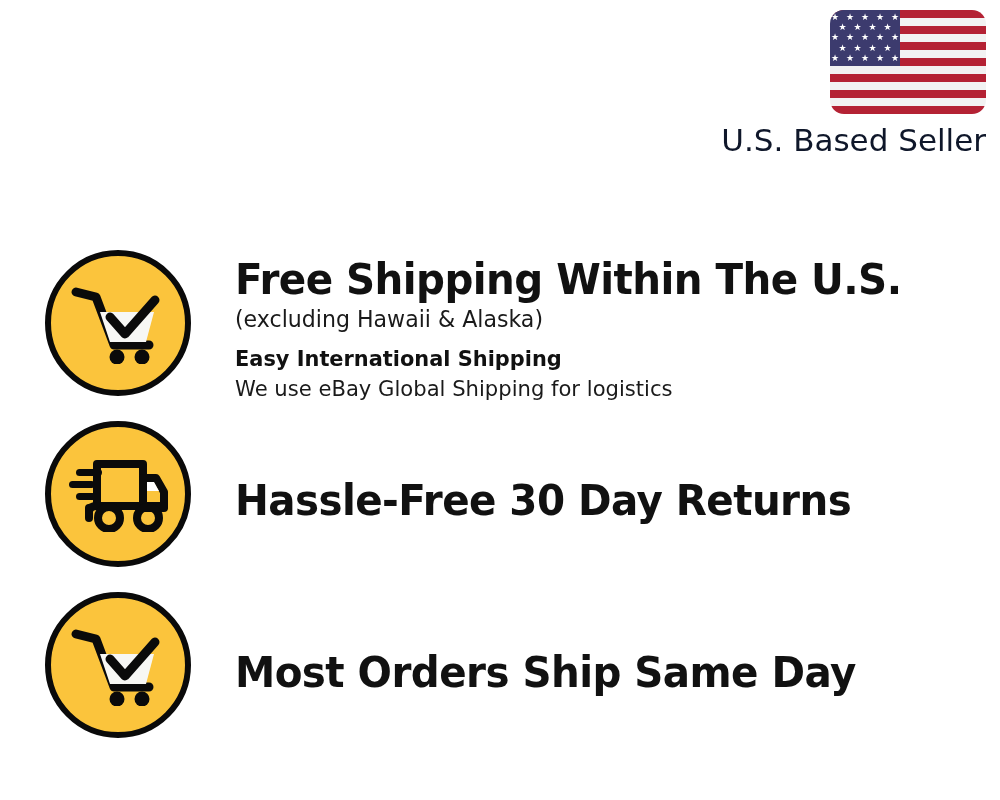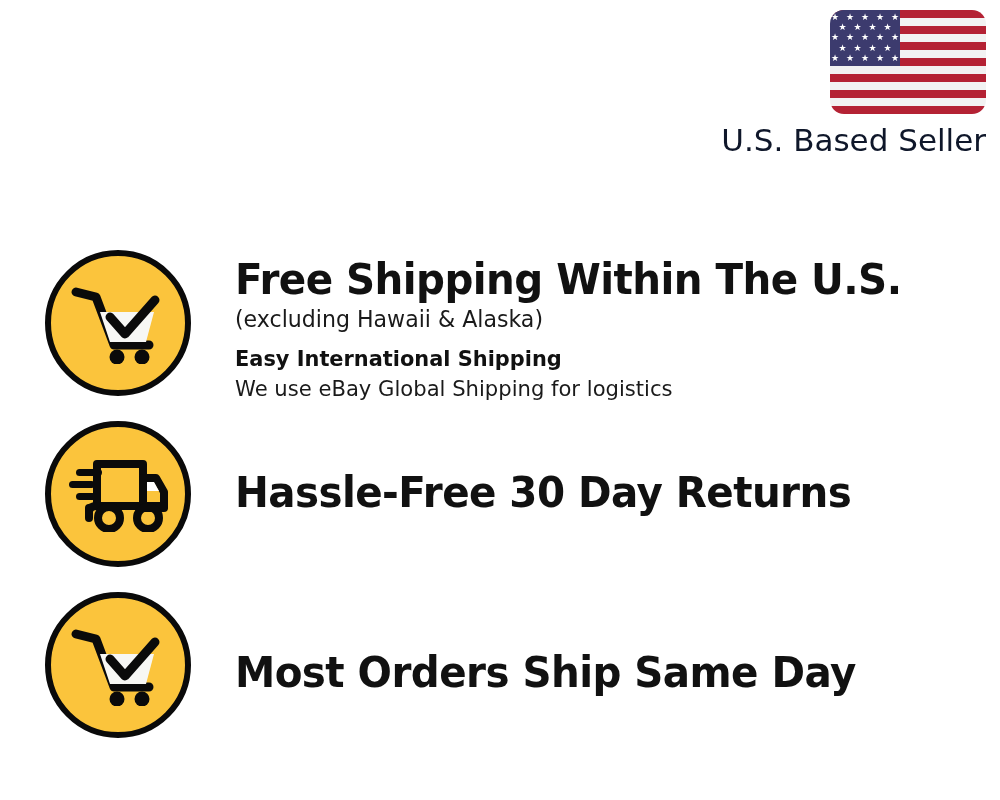--- a/index.html
+++ b/index.html
@@ -215,21 +215,21 @@
     font-family: "DejaVu Sans", sans-serif;
     font-weight: 400;
     font-size: 22px;
     line-height: 31px;
     color: #1a1a1a;
     white-space: nowrap;
     transform: scaleX(0.96);
     transform-origin: left top;
   }
   .row-0 .feature-text { top: 14px; }
-  .row-1 .feature-text { top: 56px; }
+  .row-1 .feature-text { top: 64px; }
   .row-2 .feature-text { top: 65px; }
 </style>
 </head>
 <body>
 
 <div class="header">
 
 
   <div class="seller-block">
     <span class="flag">

